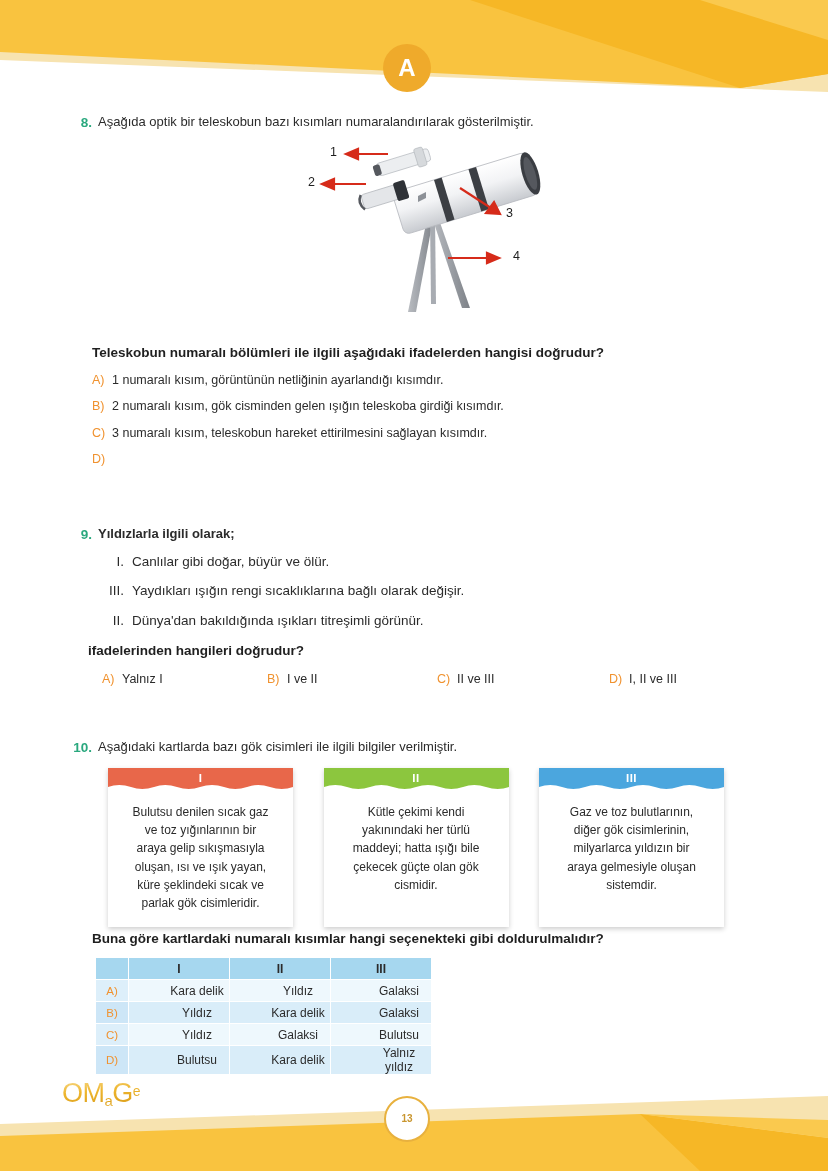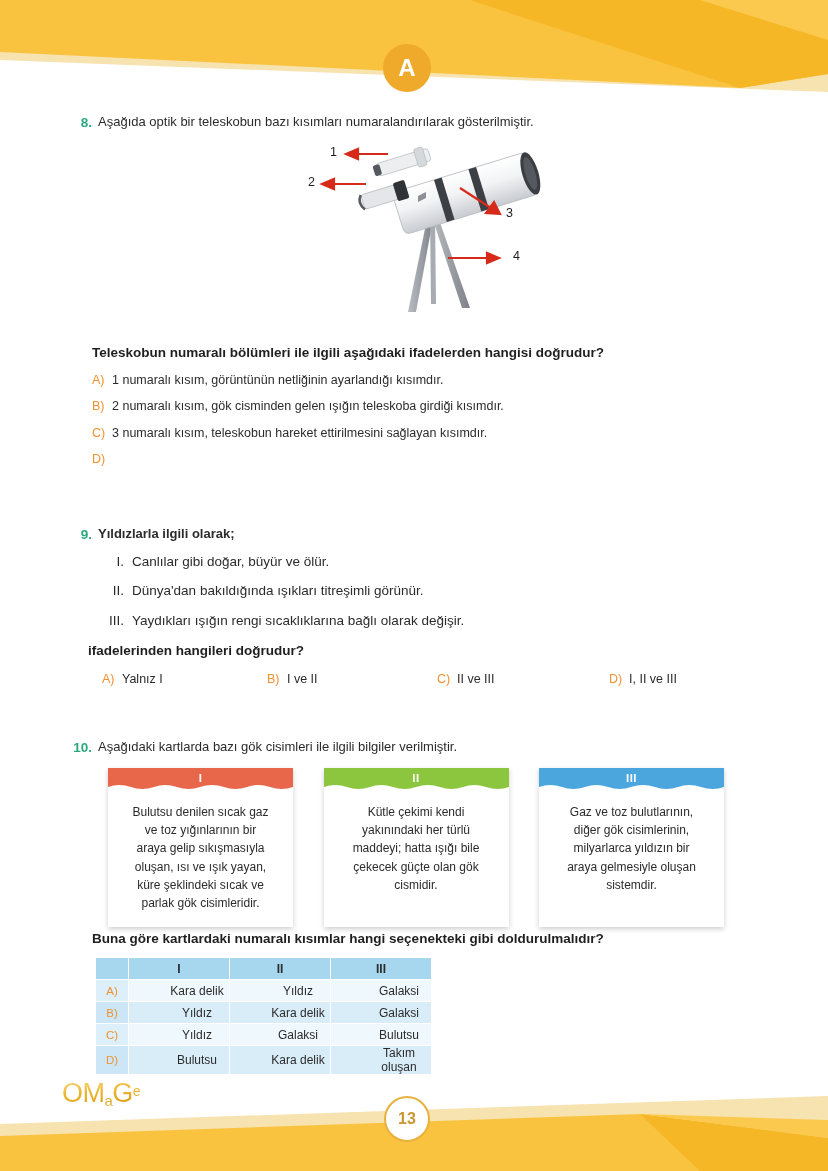--- a/index.html
+++ b/index.html
@@ -23,21 +23,21 @@
     background:#efaa2b;
     display:flex; align-items:center; justify-content:center;
     color:#fff; font-size:24px; font-weight:bold; line-height:1;
     z-index:5;
   }
   .page-badge {
     position:absolute; left:384px; top:1096px;
     width:46px; height:46px; border-radius:50%;
     border:2.5px solid #e8b13e; background:#fff;
     display:flex; align-items:center; justify-content:center;
-    color:#c9962f; font-size:16px; font-weight:bold; line-height:1;
+    color:#c9962f; font-size:10px; font-weight:bold; line-height:1;
     z-index:5;
   }
 
   
   .logo {
     position:absolute; left:62px; top:1080px; z-index:5;
     font-size:27px; font-weight:normal; letter-spacing:-0.5px;
     line-height:1;
     background:linear-gradient(175deg,#f7d98a 0%,#eeb62e 40%,#e0a41f 75%,#f4d27e 100%);
     -webkit-background-clip:text; background-clip:text; color:transparent;
@@ -223,26 +223,26 @@
 
   <div class="q" style="left:58px; top:525px; width:712px;">
     <div class="q-num">9.</div>
     <div class="q-stem bold">Yıldızlarla ilgili olarak;</div>
     <div class="rlist" style="margin-left:44px;">
       <div class="rli">
         <span class="rli-n">I.</span>
         <span class="rli-t">Canlılar gibi doğar, büyür ve ölür.</span>
       </div>
       <div class="rli">
+        <span class="rli-n">III.</span>
+        <span class="rli-t">Yaydıkları ışığın rengi sıcaklıklarına bağlı olarak değişir.</span>
+      </div>
+      <div class="rli">
         <span class="rli-n">II.</span>
         <span class="rli-t">Dünya'dan bakıldığında ışıkları titreşimli görünür.</span>
-      </div>
-      <div class="rli">
-        <span class="rli-n">III.</span>
-        <span class="rli-t">Yaydıkları ışığın rengi sıcaklıklarına bağlı olarak değişir.</span>
       </div>
     </div>
     <div class="prompt" style="margin-left:30px; margin-top:2px;">ifadelerinden hangileri doğrudur?</div>
     <div class="opts-row" style="margin-left:44px;">
       <div class="opt">
         <span class="opt-l">A)</span>
         <span class="opt-t">Yalnız I</span>
       </div>
       <div class="opt">
         <span class="opt-l">B)</span>
@@ -319,21 +319,21 @@
       <tr class="r0">
         <td class="rl">C)</td>
         <td class="cell">Yıldız</td>
         <td class="cell">Galaksi</td>
         <td class="cell">Bulutsu</td>
       </tr>
       <tr class="r1 r3">
         <td class="rl">D)</td>
         <td class="cell">Bulutsu</td>
         <td class="cell">Kara delik</td>
-        <td class="cell">Takım oluşan</td>
+        <td class="cell">Yalnız yıldız</td>
       </tr>
     </tbody>
   </table>
 
   <div class="footer-decor">
     <svg width="828" height="95" viewBox="0 0 828 95">
       <polygon points="0,48 828,20 828,95 0,95" fill="#f7e3b0"></polygon>
       <polygon points="0,60 640,38 828,62 828,95 0,95" fill="#f9c33f"></polygon>
       <polygon points="640,38 828,62 828,95 700,95" fill="#f6b726"></polygon>
       <polygon points="640,38 828,62 828,44" fill="#fac94e"></polygon>

